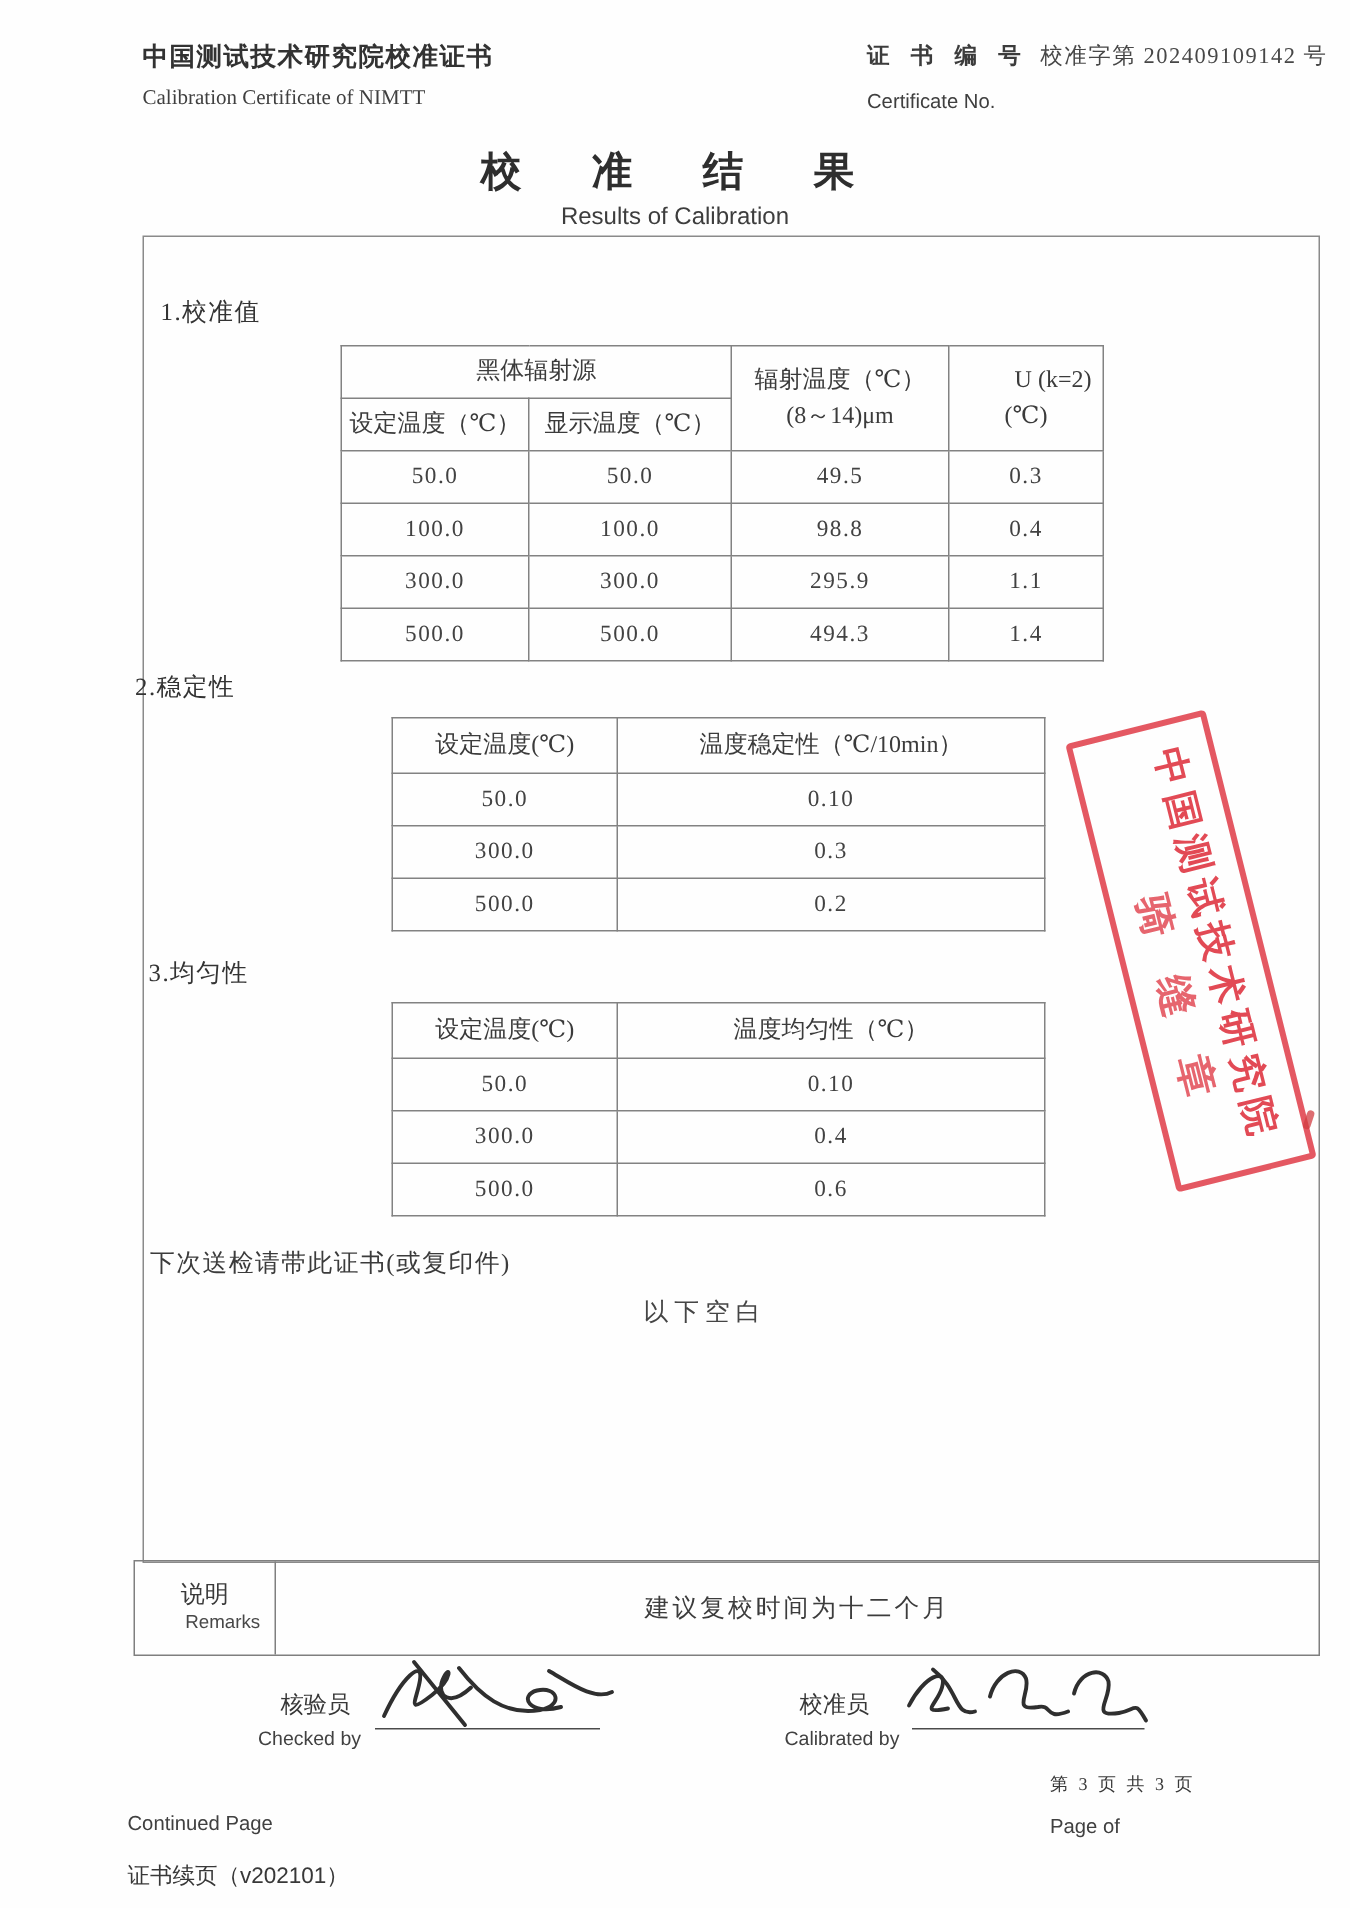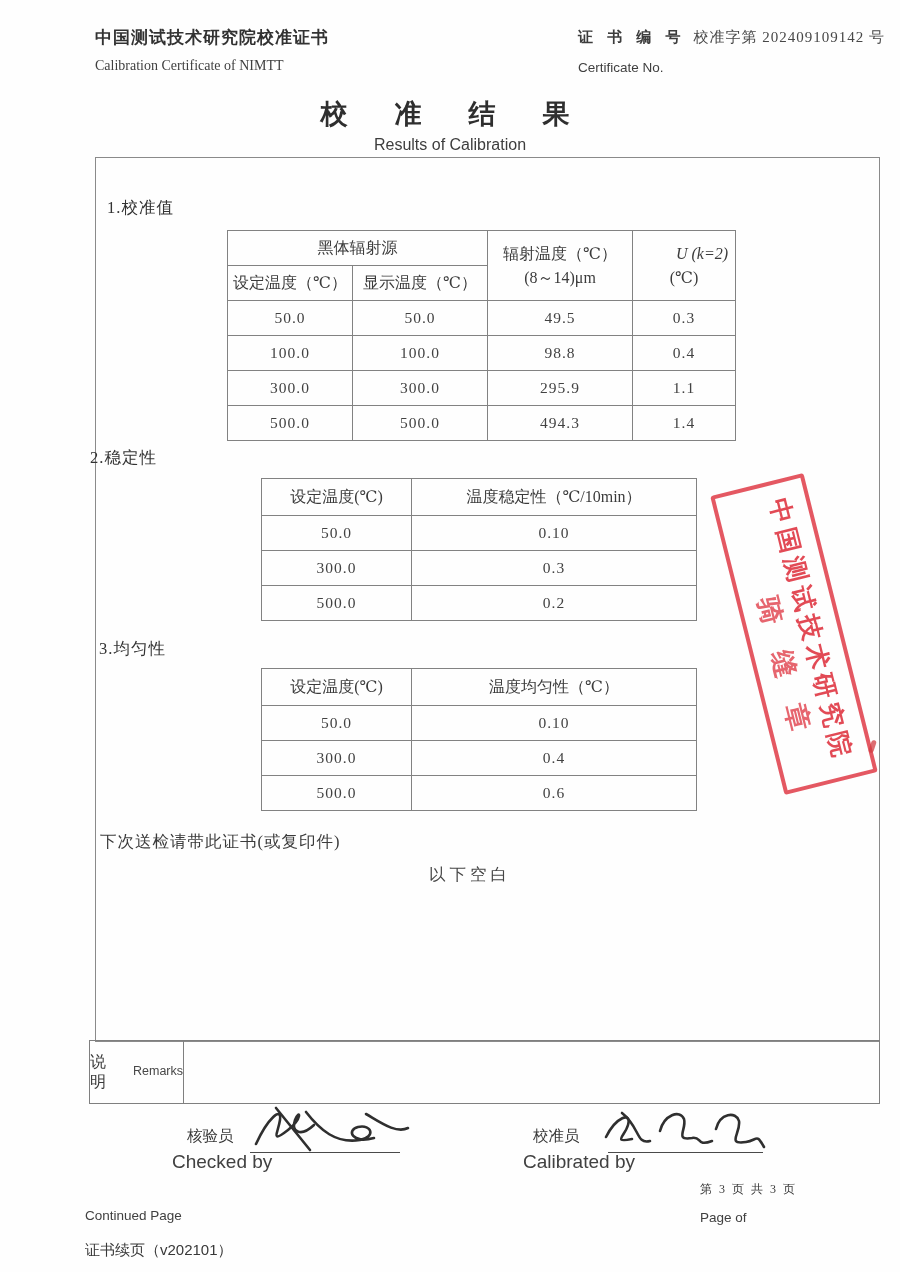--- a/index.html
+++ b/index.html
@@ -20,21 +20,21 @@
   .certno-en{left:578px;top:60px;font-size:13.5px;color:#3f3f3f;text-align:center;}
 
   
   .main-title{left:0;top:96px;width:900px;text-align:center;font-size:27px;font-weight:700;
     letter-spacing:10px;color:#2e2e2e;}
   .main-subtitle{left:0;top:136px;width:900px;text-align:center;font-size:16px;color:#3d3d3d;}
 
   
   .outer-border{left:95px;top:157px;width:783px;height:883px;border:1px solid #8a8a8a;}
   .remarks-row{left:89px;top:1040px;width:789px;height:62px;border:1px solid #7f7f7f;display:flex;}
-  .remarks-label-cell{width:93px;border-right:1px solid #7f7f7f;display:flex;
+  .remarks-label-cell{width:93px;border-right:1px solid #7f7f7f;display:flex;flex-direction:column;
     align-items:center;justify-content:center;line-height:1.25;}
   .remarks-label-zh{font-size:16px;color:#3a3a3a;}
   .remarks-label-en{font-size:12.5px;color:#474747;font-family:"Liberation Sans","DejaVu Sans",sans-serif;margin-left:24px;}
   .remarks-content-cell{flex:1;display:flex;align-items:center;justify-content:center;
     font-size:16.5px;letter-spacing:2px;color:#3c3c3c;}
 
   
   .sec-label{font-size:16.5px;color:#333;letter-spacing:1px;}
   .sec1{left:107px;top:197px;}
   .sec2{left:90px;top:447px;}
@@ -43,21 +43,21 @@
   
   table{border-collapse:collapse;table-layout:fixed;}
   td{border:1px solid #828282;text-align:center;vertical-align:middle;
      font-size:16px;color:#3b3b3b;padding:0;line-height:1.3;}
   .t-num{font-size:15.5px;letter-spacing:1px;color:#424242;}
   .tbl1{left:227px;top:230px;width:508px;}
   .tbl1 .hr1 td{height:34px;}
   .tbl1 .hr2 td{height:34px;}
   .tbl1 .dr td{height:34px;}
   .two-line{line-height:1.45;}
-  .uval{font-style:italic;margin-left:36px;}
+  .uval{margin-left:36px;}
   .tbl2{left:261px;top:478px;width:435px;}
   .tbl2 .hr td{height:36px;}
   .tbl2 .dr td{height:34px;}
   .tbl3{left:261px;top:668px;width:435px;}
   .tbl3 .hr td{height:36px;}
   .tbl3 .dr td{height:34px;}
 
   
   .note-bring{left:100px;top:831px;font-size:16.5px;letter-spacing:1px;color:#3b3b3b;}
   .note-blank{left:95px;top:864px;width:750px;text-align:center;font-size:16.5px;letter-spacing:4px;color:#454545;}
@@ -68,21 +68,21 @@
     transform:rotate(76deg);transform-origin:center;
     display:flex;flex-direction:column;justify-content:center;
     color:rgba(223,59,70,0.92);background:rgba(255,255,255,0);}
   .stamp-line1{font-size:25px;font-weight:600;letter-spacing:5px;text-align:center;white-space:nowrap;}
   .stamp-line2{font-size:27px;font-weight:600;letter-spacing:28px;padding-left:108px;opacity:0.85;white-space:nowrap;}
   .ink-mark{left:870px;top:740px;width:5px;height:13px;background:rgba(210,60,66,0.75);
     border-radius:3px;transform:rotate(18deg);}
 
   
   .sig-label-zh{font-size:15.5px;color:#373737;font-family:"Liberation Sans","DejaVu Sans",sans-serif;}
-  .sig-label-en{font-size:19px;color:#414141;font-family:"Liberation Sans","DejaVu Sans",sans-serif;}
+  .sig-label-en{font-size:13px;color:#414141;font-family:"Liberation Sans","DejaVu Sans",sans-serif;}
   .lbl-checked-zh{left:187px;top:1126px;}
   .lbl-checked-en{left:172px;top:1151px;}
   .lbl-cal-zh{left:533px;top:1126px;}
   .lbl-cal-en{left:523px;top:1151px;}
   .sig-underline{height:1px;background:#4a4a4a;}
   .ul1{left:250px;top:1152px;width:150px;}
   .ul2{left:608px;top:1152px;width:155px;}
   .sig-svg{overflow:visible;}
   .sig1{left:248px;top:1100px;}
   .sig2{left:600px;top:1103px;}
@@ -219,20 +219,21 @@
   <div class="stamp-line1">中国测试技术研究院</div>
   <div class="stamp-line2">骑缝章</div>
 </div>
 <div class="abs ink-mark"></div>
 
 <div class="abs remarks-row">
   <div class="remarks-label-cell">
     <span class="remarks-label-zh">说明</span>
     <span class="remarks-label-en">Remarks</span>
   </div>
+  <div class="remarks-content-cell">建议复校时间为十二个月</div>
 </div>
 
 <div class="abs sig-label-zh lbl-checked-zh">核验员</div>
 <div class="abs sig-label-en lbl-checked-en">Checked by</div>
 <svg class="abs sig-svg sig1" width="175" height="54" viewBox="0 0 175 54">
   <path d="M8,44 C20,18 34,6 32,20 C30,33 22,44 40,30 C55,18 52,8 47,20 C43,31 52,38 66,25"></path>
   <path d="M28,8 L62,50"></path>
   <path d="M58,12 C72,30 88,44 112,40 C128,37 124,24 110,27 C98,30 104,44 126,38"></path>
   <path d="M118,14 C132,22 148,34 160,28"></path>
 </svg>

